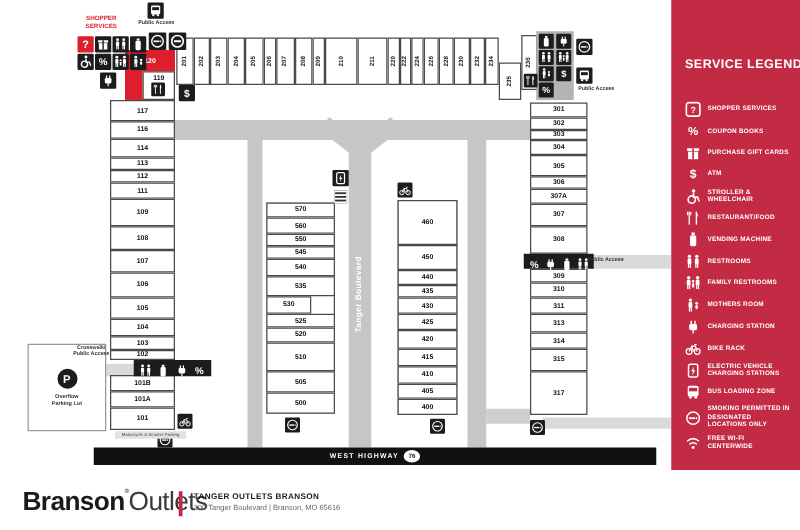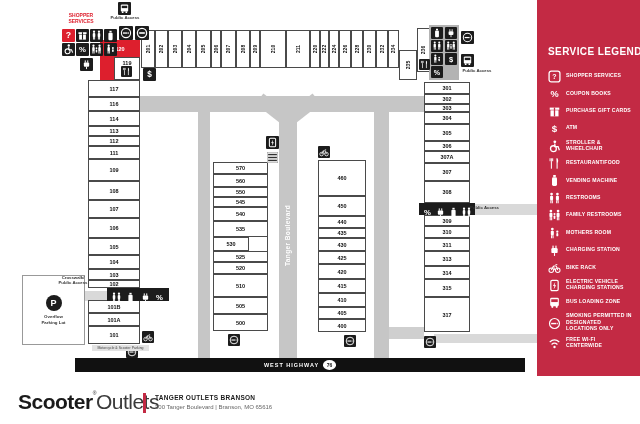--- a/index.html
+++ b/index.html
@@ -39,21 +39,21 @@
   .p-circle{width:16px;height:16px;border-radius:50%;background:#1c1c1c;color:#fff;
        display:flex;align-items:center;justify-content:center;font-size:9px;font-weight:bold;}
   .parking-box .lbl2{font-size:4.4px;font-weight:bold;color:#333;text-align:center;line-height:1.2;width:34px;}
   .highway{position:absolute;background:#111;z-index:8;display:flex;align-items:center;
        justify-content:center;gap:4px;color:#fff;font-size:5.5px;font-weight:bold;letter-spacing:1px;}
   .hwy-badge{background:#fff;color:#111;border-radius:50%;width:13px;height:9.5px;
        display:flex;align-items:center;justify-content:center;font-size:5px;letter-spacing:0;}
   
   .sidebar{position:absolute;left:537px;top:0;width:103px;height:376px;background:#c32a44;
        padding:46px 8px 0 11px;color:#fff;}
-  .legend-title{font-size:10px;font-weight:800;letter-spacing:.4px;margin-bottom:12px;white-space:nowrap;}
+  .legend-title{font-size:10px;font-weight:800;letter-spacing:.4px;margin-bottom:24px;white-space:nowrap;}
   .legend-item{display:flex;align-items:center;gap:5px;margin-bottom:4.4px;}
   .legend-icon{width:13px;height:13px;flex:0 0 13px;}
   .legend-label{font-size:5.1px;font-weight:bold;letter-spacing:.2px;line-height:1.25;}
   
   .footer{position:absolute;left:0;top:376px;width:640px;height:48px;background:#fff;}
   .logo{position:absolute;left:18px;top:14px;font-size:21px;letter-spacing:-.5px;color:#1a1a1a;}
   .logo .bold{font-weight:800;}
   .logo .reg{font-size:5px;vertical-align:top;}
   .logo .light{font-weight:300;color:#3a3a3a;}
   .sep{position:absolute;left:143px;top:17px;width:3px;height:20px;background:#c32a44;}
@@ -791,21 +791,21 @@
               <path d="M3.3 6.9 Q6 4.5 8.7 6.9" fill="none" stroke="#fff" stroke-width="1.15"></path>
               <circle cx="6" cy="9.2" r="1.1" fill="#fff"></circle>
             </svg></span>
           <span class="legend-label">FREE WI-FI CENTERWIDE</span>
         </div>
       </div>
   </div>
 
   <div class="footer">
     <div class="logo">
-      <span class="bold">Scooter</span><span class="reg">®</span><span class="light">Outlets</span>
+      <span class="bold">Branson</span><span class="reg">®</span><span class="light">Outlets</span>
     </div>
     <div class="sep"></div>
     <div class="finfo">
       <div class="l1">TANGER OUTLETS BRANSON</div>
       <div class="l2">300 Tanger Boulevard  |  Branson, MO 65616</div>
     </div>
   </div>
 </div>
 
 </body></html>

